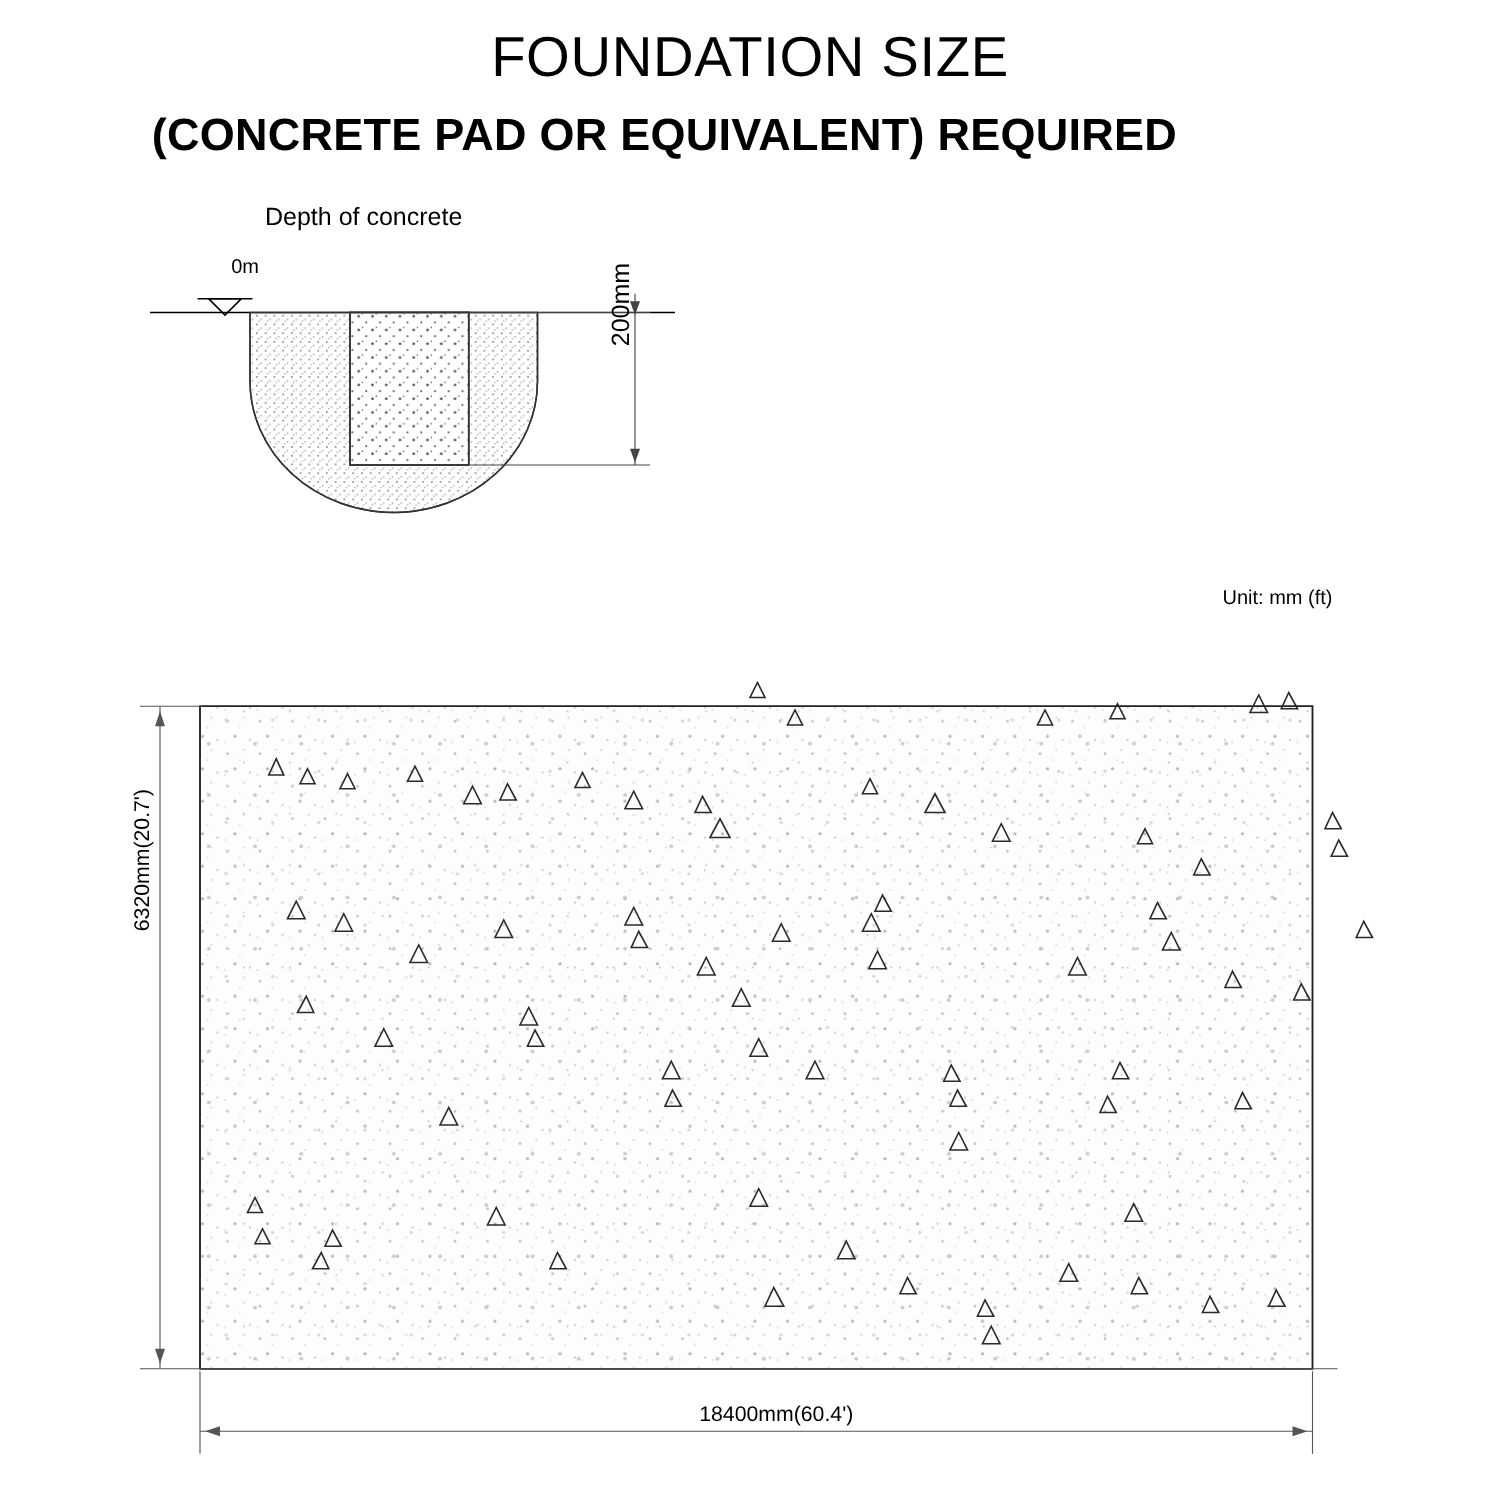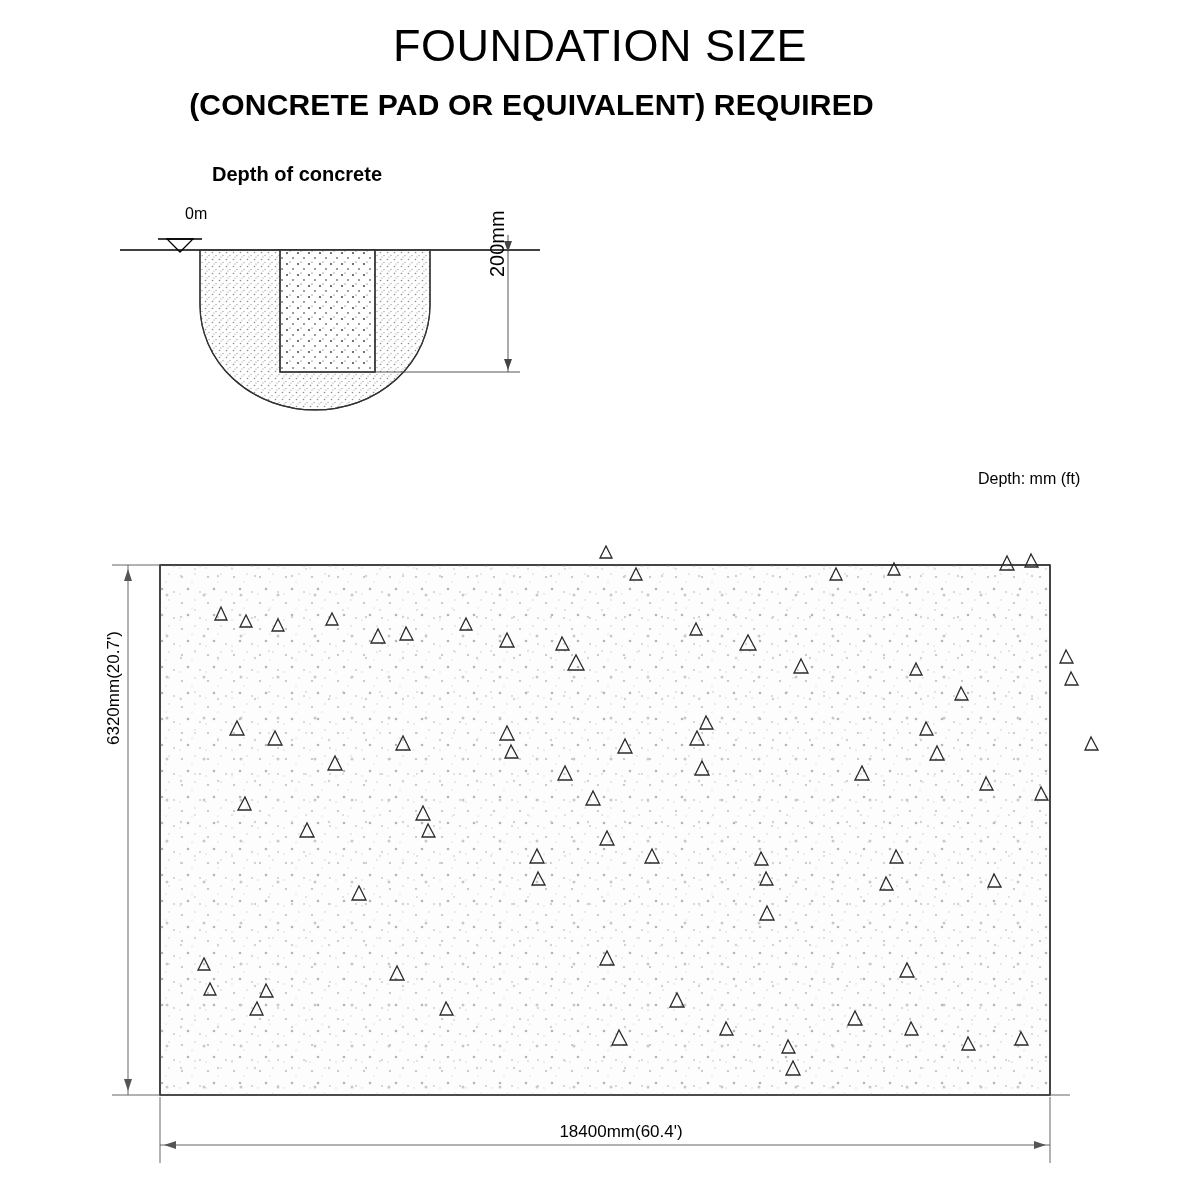--- a/index.html
+++ b/index.html
@@ -27,32 +27,32 @@
     font-weight: normal;
     letter-spacing: 0.5px;
     line-height: 1.05;
   }
   .title-sub {
     position: absolute;
     top: 88px;
     left: 0;
     width: 1063px;
     text-align: center;
-    font-size: 30px;
+    font-size: 36px;
     font-weight: bold;
     letter-spacing: 0.2px;
     line-height: 1.1;
   }
 
   .depth-label {
     position: absolute;
     top: 163px;
     left: 212px;
     font-size: 20px;
-    font-weight: bold;
+    font-weight: normal;
   }
 
   .unit-label {
     position: absolute;
     top: 470px;
     left: 978px;
     font-size: 16px;
   }
 
   
@@ -154,21 +154,21 @@
 
     <line x1="388" y1="40" x2="388" y2="177" stroke="#444" stroke-width="0.9"></line>
     <polygon points="388,57 384,46 392,46" fill="#444"></polygon>
     <polygon points="388,175 384,164 392,164" fill="#444"></polygon>
   </svg>
 </div>
 
 <div class="label-0m">0m</div>
 <div class="label-200mm">200mm</div>
 
-<div class="unit-label">Depth: mm (ft)</div>
+<div class="unit-label">Unit: mm (ft)</div>
 
 <div id="plan-wrap">
   <svg width="1000" height="620" viewBox="0 0 1000 620" xmlns="http://www.w3.org/2000/svg">
     <defs>
       <pattern id="planSpeck" width="26" height="26" patternUnits="userSpaceOnUse">
         <circle cx="4" cy="6" r="1.1" fill="#bdbdbd"></circle>
         <circle cx="17" cy="3" r="0.8" fill="#cfcfcf"></circle>
         <circle cx="10" cy="18" r="1.3" fill="#b5b5b5"></circle>
         <circle cx="22" cy="21" r="0.9" fill="#c8c8c8"></circle>
         <circle cx="2" cy="23" r="0.7" fill="#d0d0d0"></circle>

